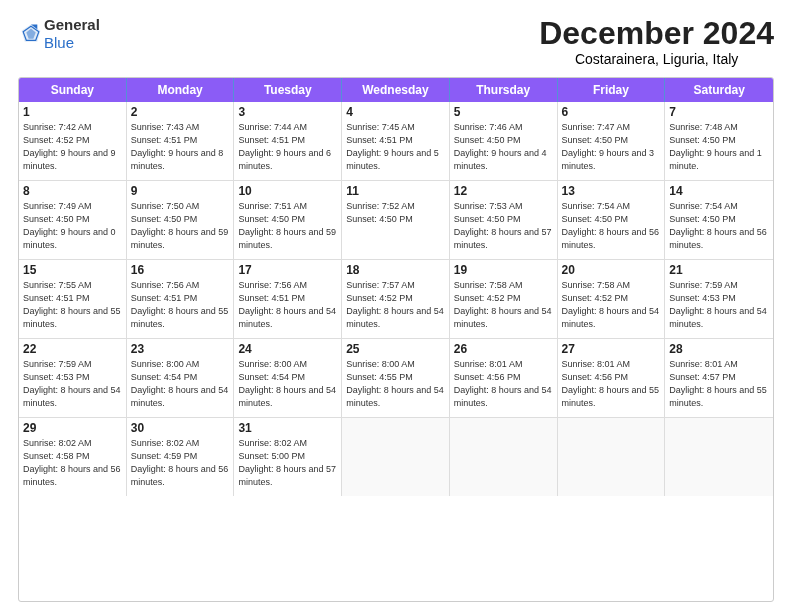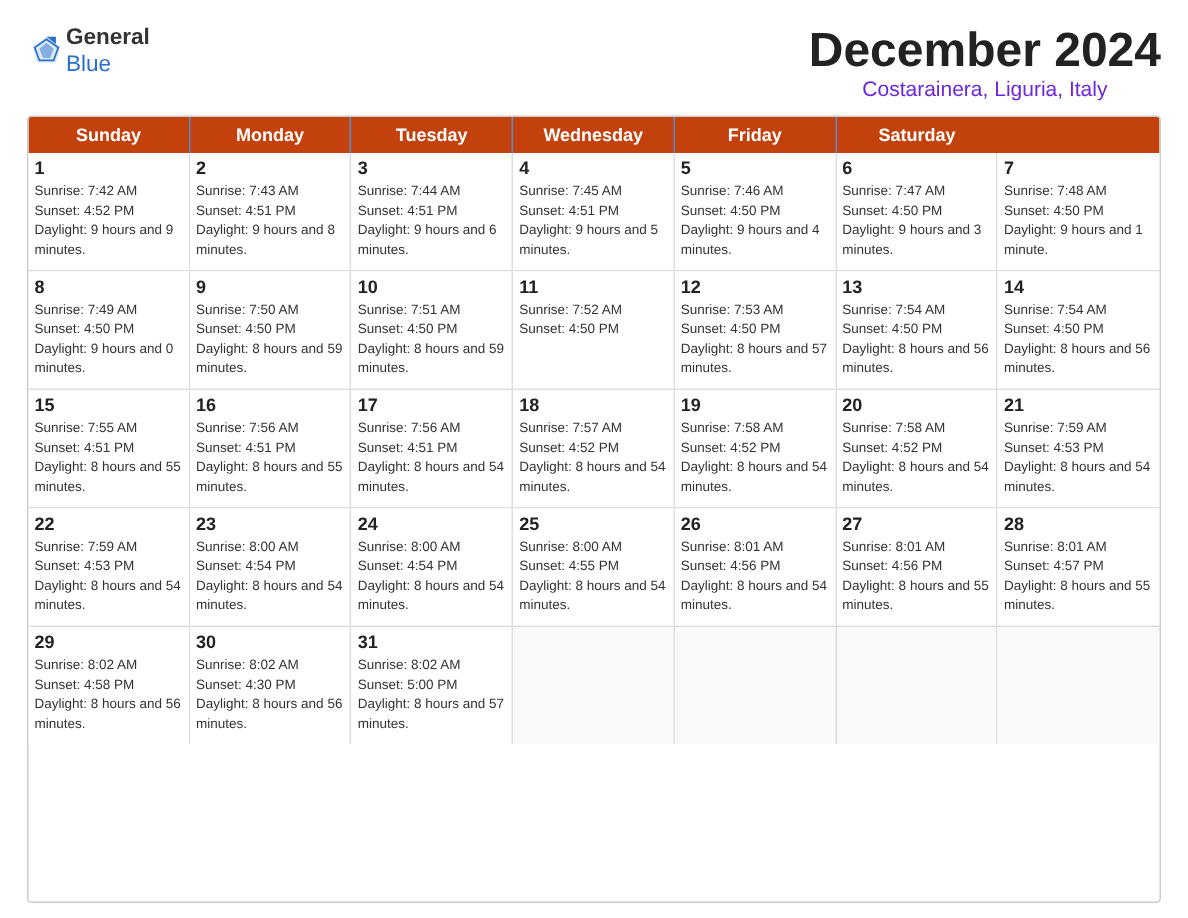--- a/index.html
+++ b/index.html
@@ -37,32 +37,32 @@
       text-align: center;
     }
     .month-title {
       font-size: 32px;
       font-weight: bold;
       color: #222;
       line-height: 1.1;
     }
     .location {
       font-size: 14px;
-      color: #6d28d9;
+      color: #000000;
     }
     .calendar {
       flex: 1;
       border: 1px solid #ccc;
       border-radius: 3px;
       overflow: hidden;
     }
     .cal-header {
       display: grid;
       grid-template-columns: repeat(7, 1fr);
-      background: #c2410c;
+      background: #8b5cf6;
     }
     .cal-header-cell {
       color: #fff;
       font-size: 12px;
       font-weight: bold;
       text-align: center;
       padding: 5px 2px;
       border-right: 1px solid #5590d6;
     }
     .cal-header-cell:last-child { border-right: none; }
@@ -123,20 +123,21 @@
       <div class="location">Costarainera, Liguria, Italy</div>
     </div>
   </div>
 
   <div class="calendar">
     <div class="cal-header">
       <div class="cal-header-cell">Sunday</div>
       <div class="cal-header-cell">Monday</div>
       <div class="cal-header-cell">Tuesday</div>
       <div class="cal-header-cell">Wednesday</div>
+      <div class="cal-header-cell">Thursday</div>
       <div class="cal-header-cell">Friday</div>
       <div class="cal-header-cell">Saturday</div>
     </div>
     <div class="cal-body">
 
       <div class="cal-row">
 
         <div class="cal-cell">
           <span class="day-num">1</span>
           <div class="cell-text">
@@ -383,21 +384,21 @@
           <div class="cell-text">
             <span>Sunrise: 8:02 AM</span><br>
             <span>Sunset: 4:58 PM</span><br>
             <span>Daylight: 8 hours and 56 minutes.</span>
           </div>
         </div>
         <div class="cal-cell">
           <span class="day-num">30</span>
           <div class="cell-text">
             <span>Sunrise: 8:02 AM</span><br>
-            <span>Sunset: 4:30 PM</span><br>
+            <span>Sunset: 4:59 PM</span><br>
             <span>Daylight: 8 hours and 56 minutes.</span>
           </div>
         </div>
         <div class="cal-cell">
           <span class="day-num">31</span>
           <div class="cell-text">
             <span>Sunrise: 8:02 AM</span><br>
             <span>Sunset: 5:00 PM</span><br>
             <span>Daylight: 8 hours and 57 minutes.</span>
           </div>

